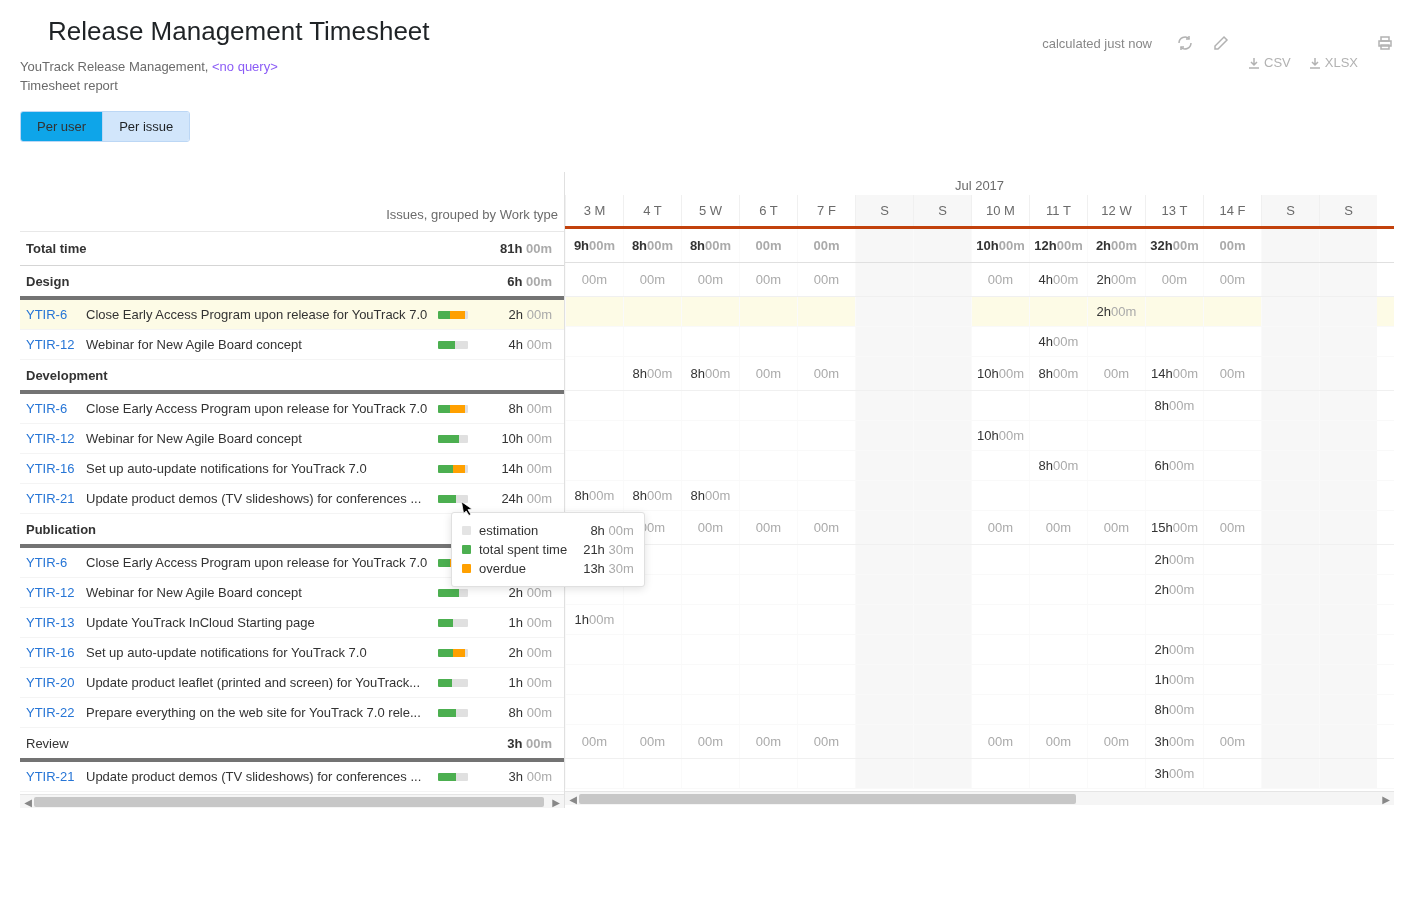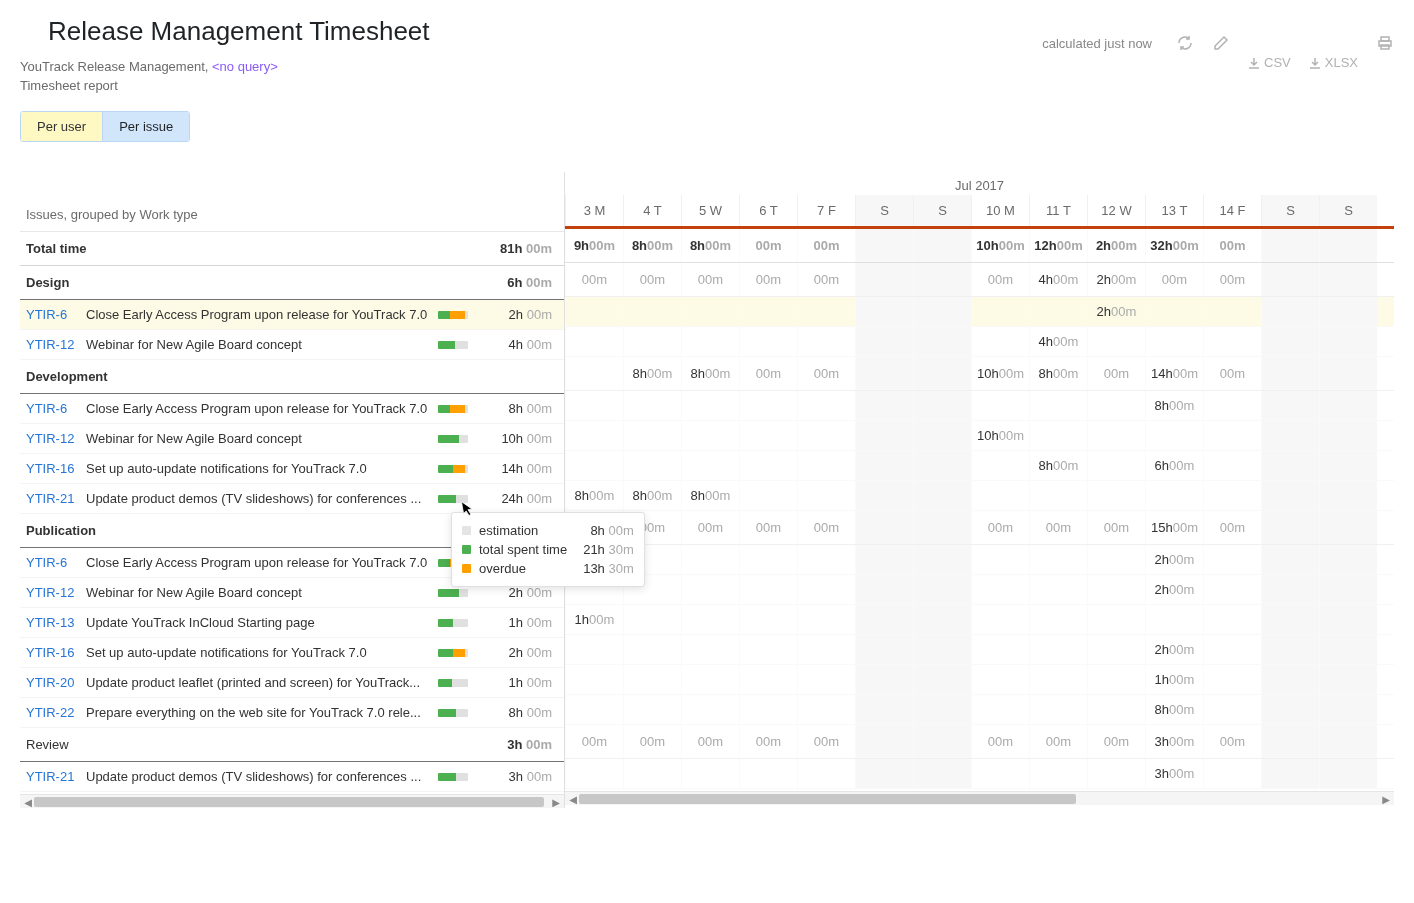--- a/index.html
+++ b/index.html
@@ -14,37 +14,37 @@
 .header { display: flex; justify-content: space-between; align-items: flex-start; }
 .title { font-size: 26px; font-weight: 400; color: #1f2326; margin-bottom: 12px; margin-left: 28px; }
 .subtitle { font-size: 13px; color: #6b6b6b; margin-bottom: 4px; }
 .subtitle .link { color: #8b5cf6; }
 .report-type { font-size: 13px; color: #6b6b6b; margin-bottom: 18px; }
 .controls { display: flex; align-items: center; gap: 18px; color: #aaa; font-size: 13px; }
 .controls .status { color: #888; margin-right: 6px; }
 .icon-btn { width: 18px; height: 18px; display: inline-flex; align-items: center; justify-content: center; color: #b2b2b2; cursor: pointer; }
 .download-btn { display: inline-flex; align-items: center; gap: 4px; color: #b2b2b2; font-size: 13px; margin-top: 39px; }
 .tabs { display: inline-flex; border: 1px solid #bcd7f5; border-radius: 3px; overflow: hidden; margin-bottom: 30px; }
-.tab { padding: 7px 16px; font-size: 13px; cursor: pointer; background: #fef9c3; color: #333; }
+.tab { padding: 7px 16px; font-size: 13px; cursor: pointer; background: #0ea5e9; color: #333; }
 .tab.active { background: #d2e6fb; color: #1f2326; }
 .tab + .tab { border-left: 1px solid #bcd7f5; }
 
 .sheet-wrapper { display: flex; }
 .left-pane { width: 545px; flex: none; border-right: 1px solid #e0e0e0; }
 .right-pane { flex: 1; overflow-x: auto; position: relative; }
 
 .month-label { text-align: center; font-size: 13px; color: #6b6b6b; padding: 6px 0 2px; }
 .grp-header { height: 34px; display: flex; align-items: center; font-size: 13px; color: #6b6b6b; padding: 0 6px; border-bottom: 1px solid #e8e8e8;}
-.left-header-cell { flex: 1; padding-left: 0; }
+.left-header-cell { flex: 1; padding-left: 0; text-align: right; }
 .day-head { display: flex; }
 .day-col { width: 58px; text-align: center; font-size: 13px; color: #6b6b6b; padding: 8px 0; border-left: 1px solid #f0f0f0; flex: none; }
 .day-col.weekend { background: #f7f7f7; }
 
 .row { display: flex; align-items: center; min-height: 30px; border-bottom: 1px solid #f4f4f4; padding: 0 6px; }
-.row.section { font-weight: 700; border-bottom: 1px solid #737373; height: 34px; }
+.row.section { font-weight: 700; border-bottom: 4px solid #737373; height: 34px; }
 .row.issue { height: 30px; }
 .row.issue:hover, .row.hovered { background: #fdfbe6; }
 .row.total { font-weight: 700; border-bottom: 1px solid #d5d5d5; height: 34px; }
 .issue-key { width: 60px; color: #2675d6; font-size: 13px; }
 .issue-title { flex: 1; white-space: nowrap; overflow: hidden; text-overflow: ellipsis; font-size: 13px; color: #333; }
 .bar-cell { width: 40px; display: flex; align-items: center; }
 .bar { height: 8px; width: 30px; display: flex; border-radius: 1px; overflow: hidden; }
 .bar-seg { height: 100%; }
 .sum-cell { width: 80px; text-align: right; font-size: 13px; color: #333; padding-right: 6px; }
 .section .sum-cell, .total .sum-cell { font-weight: 700; }

